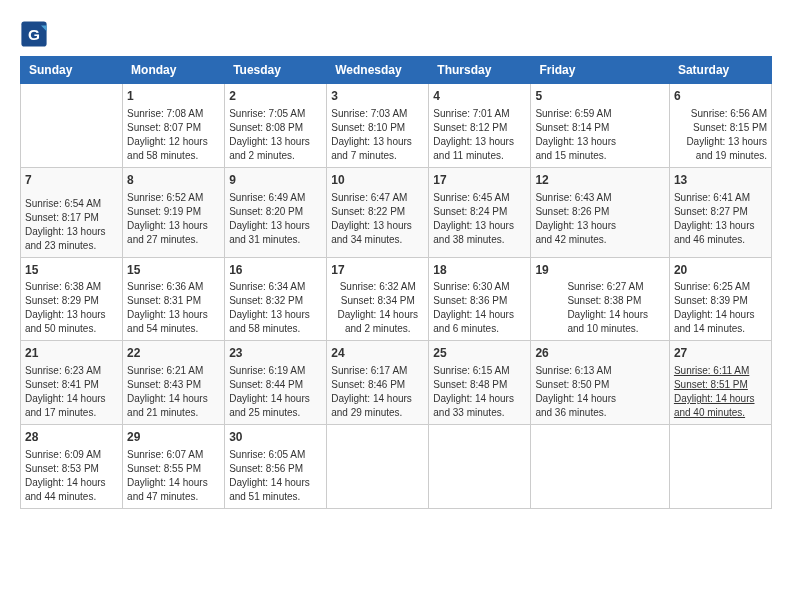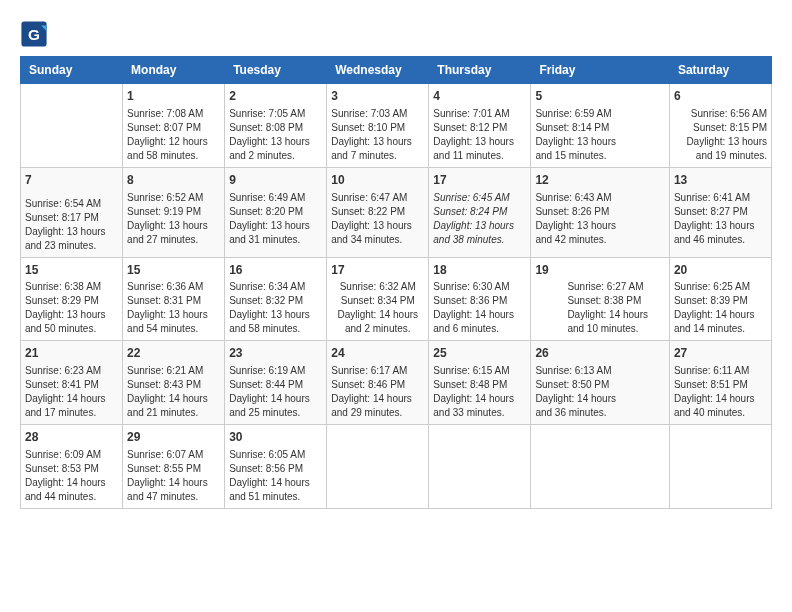--- a/index.html
+++ b/index.html
@@ -188,21 +188,21 @@
         </td>
         <td>
           <span class="day-num">10</span>
           <div class="day-info" style="white-space: pre-line;">Sunrise: 6:47 AM
 Sunset: 8:22 PM
 Daylight: 13 hours
 and 34 minutes.</div>
         </td>
         <td>
           <span class="day-num">17</span>
-          <div class="day-info" style="white-space: pre-line; font-style: italic;">Sunrise: 6:45 AM
+          <div class="day-info" style="white-space: pre-line;">Sunrise: 6:45 AM
 Sunset: 8:24 PM
 Daylight: 13 hours
 and 38 minutes.</div>
         </td>
         <td>
           <span class="day-num">12</span>
           <div class="day-info" style="white-space: pre-line;">Sunrise: 6:43 AM
 Sunset: 8:26 PM
 Daylight: 13 hours
 and 42 minutes.</div>
@@ -304,21 +304,21 @@
         </td>
         <td>
           <span class="day-num">26</span>
           <div class="day-info" style="white-space: pre-line;">Sunrise: 6:13 AM
 Sunset: 8:50 PM
 Daylight: 14 hours
 and 36 minutes.</div>
         </td>
         <td>
           <span class="day-num">27</span>
-          <div class="day-info" style="white-space: pre-line;">Sunrise: 6:11 AM
+          <div class="day-info" style="white-space: pre-line; text-decoration: underline;">Sunrise: 6:11 AM
 Sunset: 8:51 PM
 Daylight: 14 hours
 and 40 minutes.</div>
         </td>
       </tr>
       <tr>
         <td>
           <span class="day-num">28</span>
           <div class="day-info" style="white-space: pre-line;">Sunrise: 6:09 AM
 Sunset: 8:53 PM

